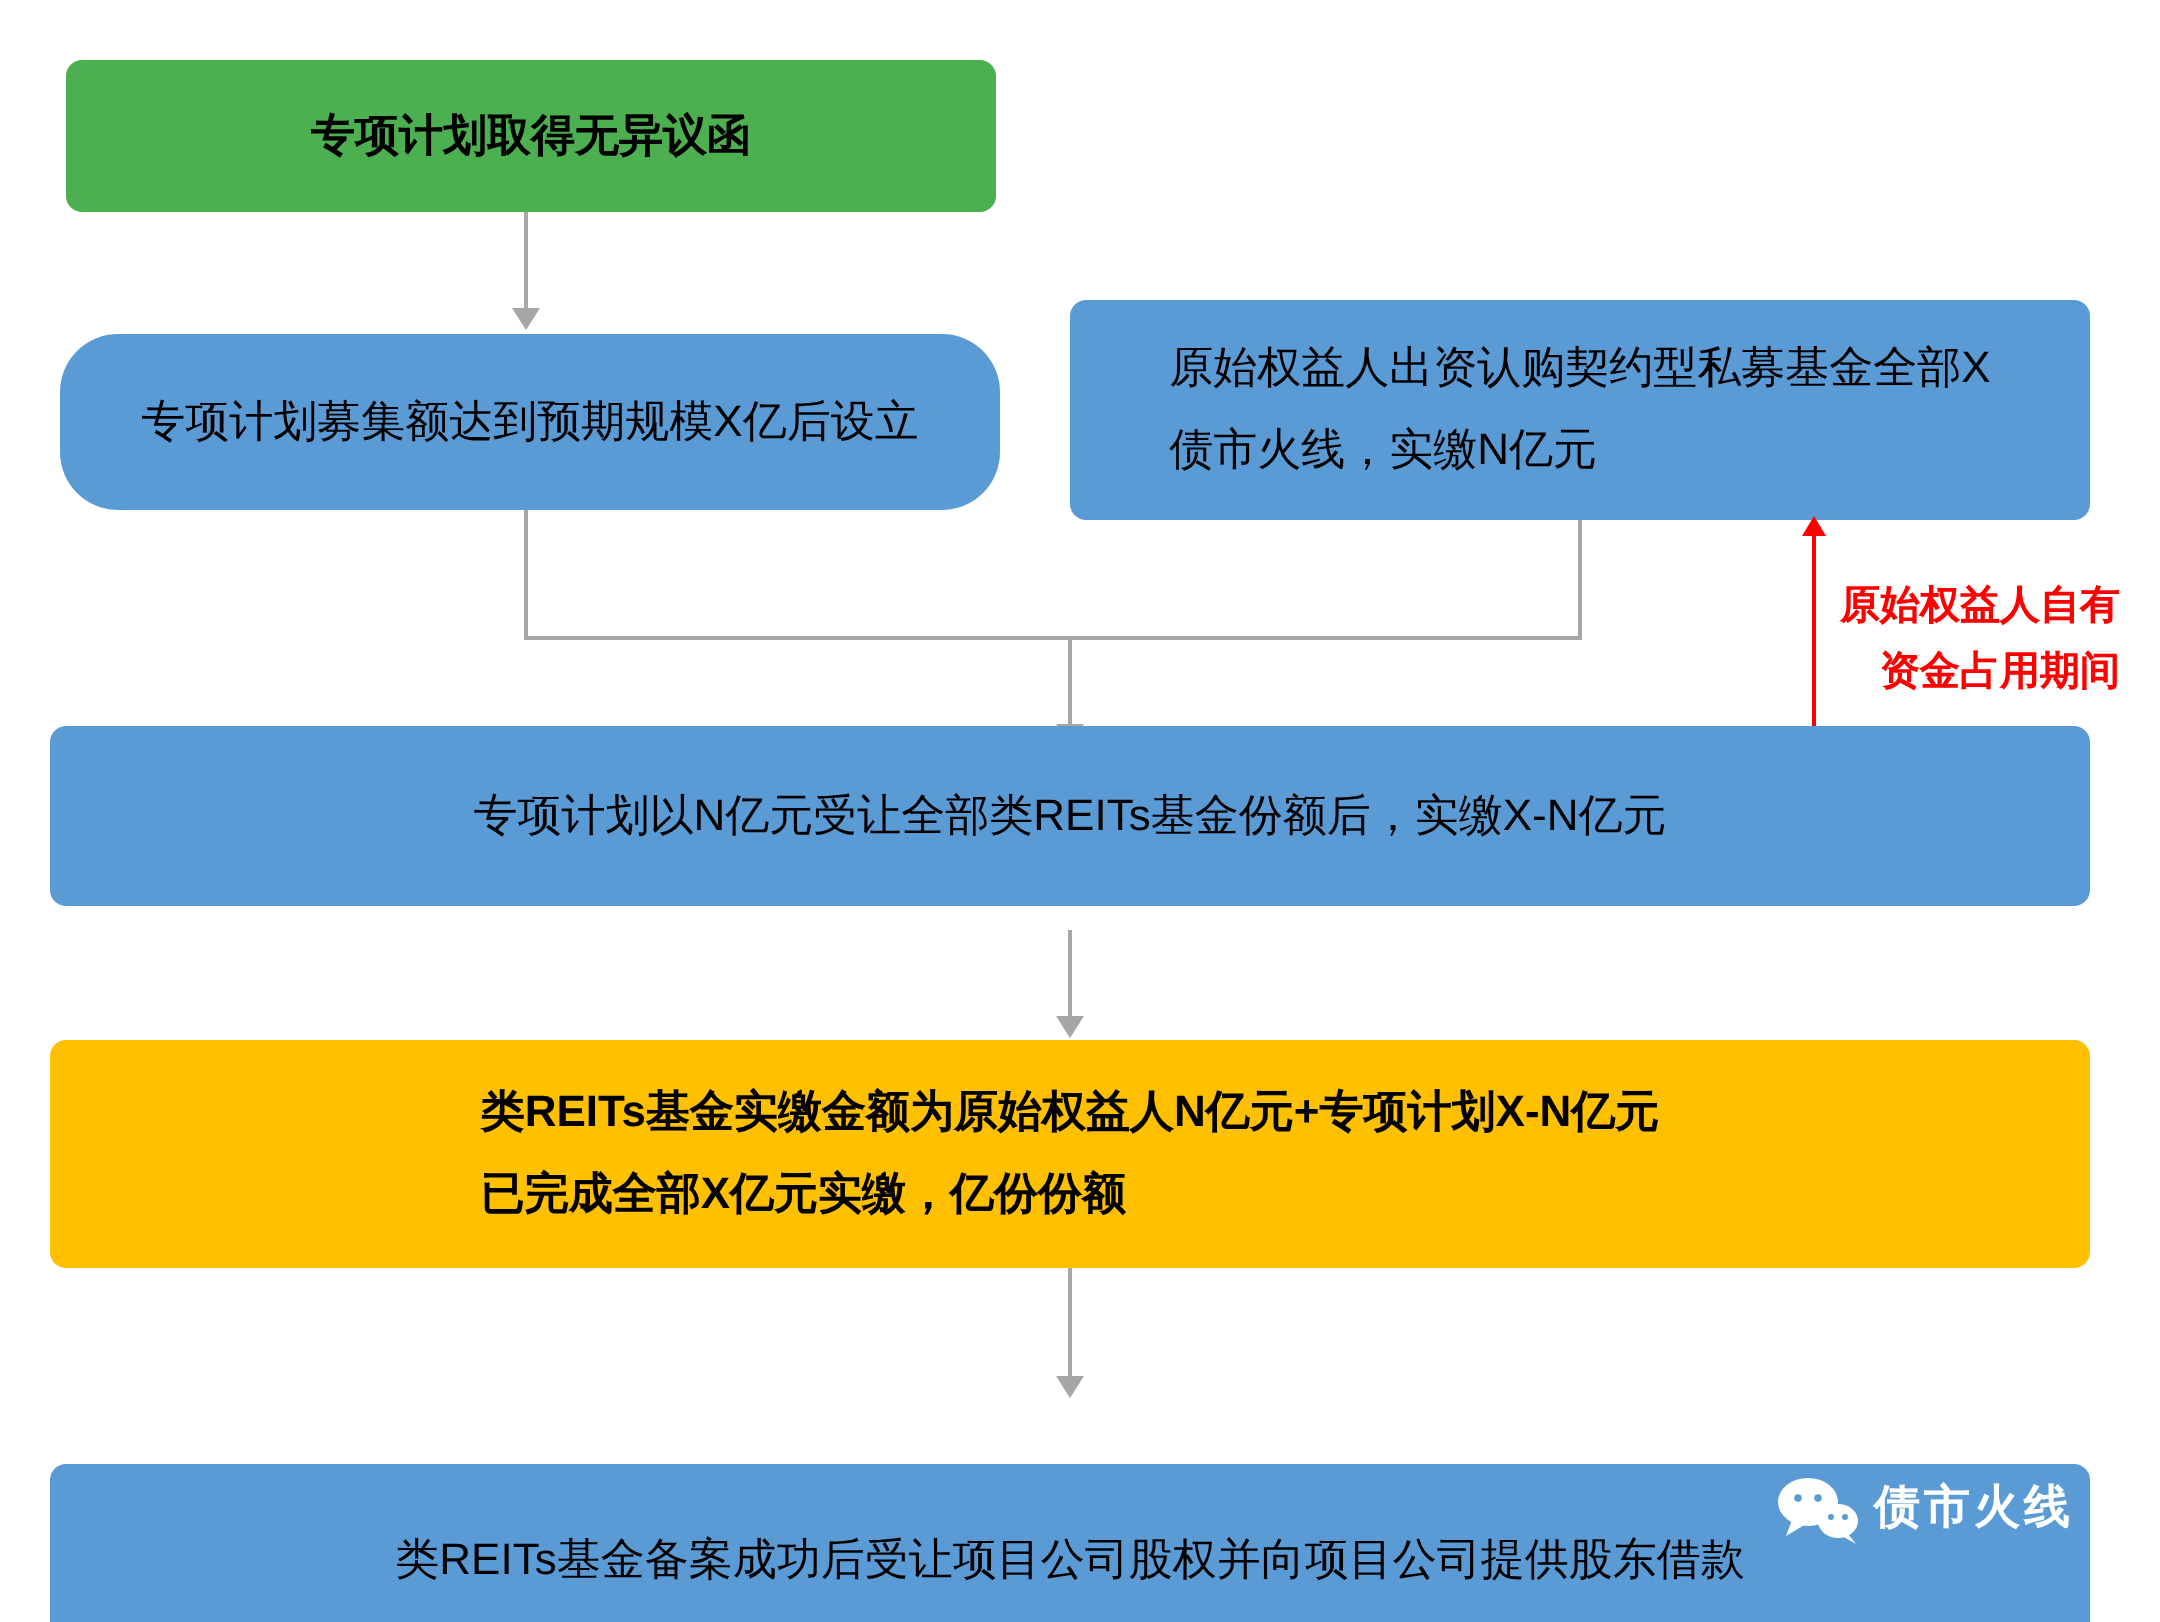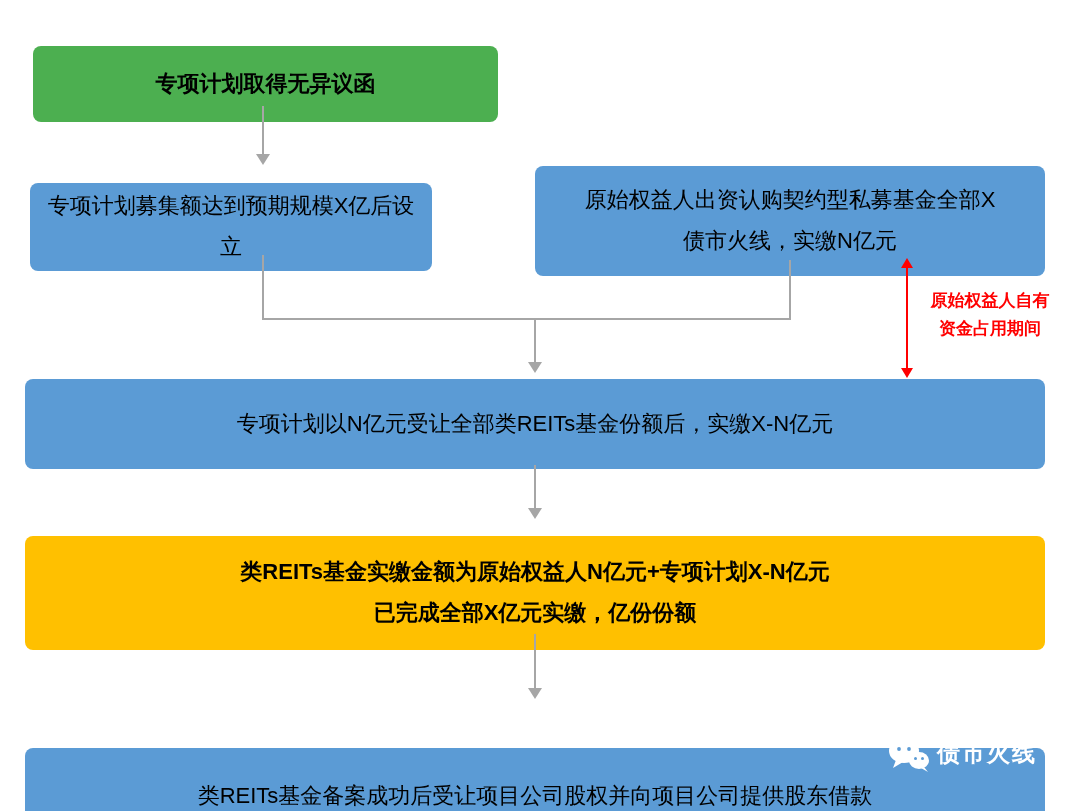--- a/index.html
+++ b/index.html
@@ -18,29 +18,28 @@
     width:1080px;
     height:811px;
     background:#ffffff;
     overflow:hidden;
   }
   .node{
     position:absolute;
     display:flex;
     align-items:center;
     justify-content:center;
-    text-align:center;
+    text-align:left;
     border-radius:8px;
     color:var(--text);
     font-size:22px;
     line-height:1.85;
     white-space:pre-line;
     padding:4px 14px;
     box-sizing:border-box;
-    margin-top:16px;
   }
   .node.green{background:var(--green);font-weight:700;}
   .node.blue{background:var(--blue);font-weight:400;}
   .node.orange{background:var(--orange);font-weight:700;}
 
   .vline{position:absolute;width:2px;background:var(--arrow);}
   .hline{position:absolute;height:2px;background:var(--arrow);}
   .head-down{
     position:absolute;width:0;height:0;
     border-left:7px solid transparent;
@@ -56,25 +55,25 @@
   }
   .head-up-red{
     position:absolute;width:0;height:0;
     border-left:6px solid transparent;
     border-right:6px solid transparent;
     border-bottom:10px solid var(--red);
   }
   .note{
     position:absolute;
     color:var(--red);
-    font-size:17px;
+    font-size:20px;
     font-weight:600;
     line-height:1.65;
     white-space:pre-line;
-    text-align:center;
+    text-align:right;
   }
   .watermark{
     position:absolute;
     left:888px;top:738px;
     display:flex;
     gap:7px;
     color:var(--wm);
     font-size:23px;
     font-weight:700;
     letter-spacing:2px;
@@ -83,21 +82,21 @@
 </head>
 <body>
 
 <div class="canvas">
 
   <div class="node green" style="left:33px;top:30px;width:465px;height:76px;">专项计划取得无异议函</div>
 
   <div class="vline" style="left:262px;top:106px;height:50px;"></div>
   <div class="head-down" style="left:256px;top:154px;"></div>
 
-  <div class="node blue" style="left:30px;top:167px;width:402px;height:88px;">专项计划募集额达到预期规模X亿后设立</div>
+  <div class="node blue" style="left:30px;top:167px;width:470px;height:88px;border-radius:29px;">专项计划募集额达到预期规模X亿后设立</div>
 
   <div class="node blue" style="left:535px;top:150px;width:510px;height:110px;">原始权益人出资认购契约型私募基金全部X
 债市火线，实缴N亿元</div>
 
   <div class="vline" style="left:262px;top:255px;height:64px;"></div>
   <div class="vline" style="left:789px;top:260px;height:59px;"></div>
   <div class="hline" style="left:262px;top:318px;width:529px;"></div>
   <div class="vline" style="left:534px;top:318px;height:45px;"></div>
   <div class="head-down" style="left:528px;top:362px;"></div>
 

